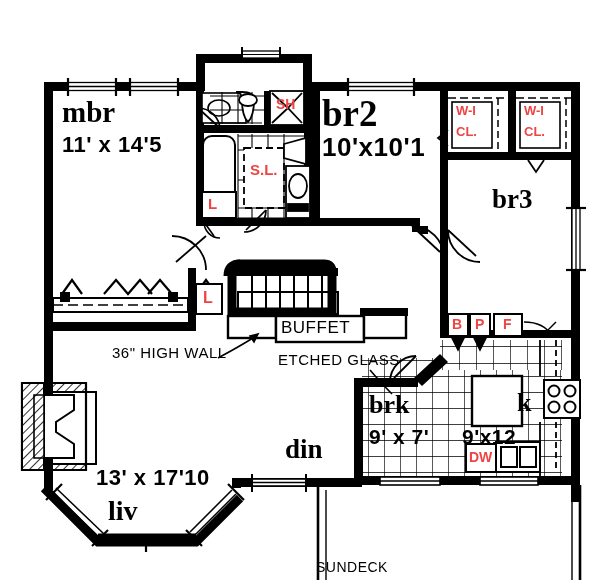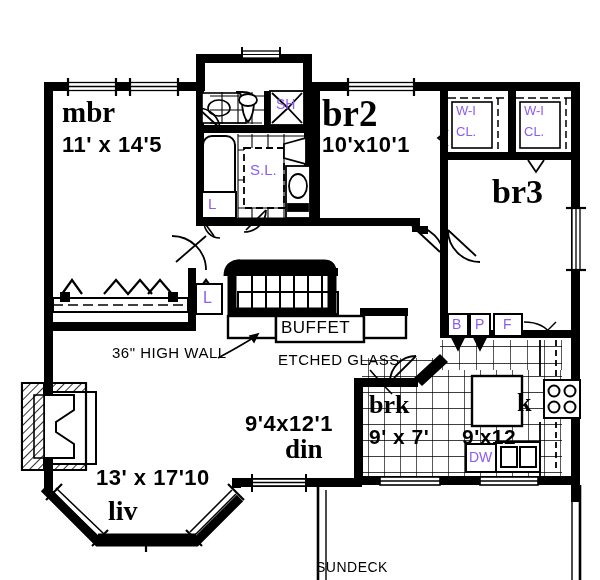--- a/index.html
+++ b/index.html
@@ -41,24 +41,25 @@
   .note {
     position: absolute;
     font-family: "Liberation Sans", sans-serif;
     color: #000;
     white-space: nowrap;
     letter-spacing: 0.5px;
   }
   .tiny {
     position: absolute;
     font-family: "Liberation Sans", sans-serif;
-    color: #8b5cf6;
+    color: #ef4444;
     white-space: nowrap;
     text-align: center;
     line-height: 1.0;
+    font-weight: bold;
   }
 </style>
 </head>
 <body>
 
 <div id="plan">
 
   <svg width="600" height="580" viewBox="0 0 600 580" shape-rendering="geometricPrecision">
 
     <defs>
@@ -405,23 +406,23 @@
 
       <rect x="44" y="440" width="9" height="10" fill="#000"></rect>
 
     </g>
   </svg>
 
   <div class="room-name" style="left:62px; top:56px; font-size:29px;">mbr</div>
   <div class="room-dim" style="left:62px; top:92px; font-size:22px;">11' x 14'5</div>
 
   <div class="room-name" style="left:322px; top:52px; font-size:37px;">br2</div>
-  <div class="room-dim" style="left:322px; top:92px; font-size:22px;">10'x10'1</div>
-
-  <div class="room-name" style="left:492px; top:133px; font-size:34px;">br3</div>
+  <div class="room-dim" style="left:322px; top:92px; font-size:26px;">10'x10'1</div>
+
+  <div class="room-name" style="left:492px; top:144px; font-size:27px;">br3</div>
 
   <div class="tiny" style="left:276px; top:57px; font-size:14px;">SH</div>
 
   <div class="tiny" style="left:250px; top:122px; font-size:15px;">S.L.</div>
 
   <div class="tiny" style="left:208px; top:156px; font-size:15px;">L</div>
 
   <div class="tiny" style="left:456px; top:64px; font-size:13px;">W-I</div>
   <div class="tiny" style="left:456px; top:85px; font-size:13px;">CL.</div>
 
@@ -441,21 +442,20 @@
   <div class="tiny" style="left:503px; top:277px; font-size:14px;">F</div>
 
   <div class="room-name" style="left:369px; top:350px; font-size:26px;">brk</div>
   <div class="room-dim" style="left:369px; top:385px; font-size:21px;">9' x 7'</div>
 
   <div class="room-name" style="left:517px; top:348px; font-size:26px;">k</div>
   <div class="room-dim" style="left:462px; top:385px; font-size:21px;">9'x12</div>
 
   <div class="tiny" style="left:469px; top:410px; font-size:14px;text-align:center;">DW</div>
 
-  <div class="room-dim" style="left:245px; top:371px; font-size:22px;">9'4x12'1</div>
   <div class="room-name" style="left:285px; top:394px; font-size:27px;">din</div>
 
   <div class="room-dim" style="left:96px; top:425px; font-size:22px;">13' x 17'10</div>
   <div class="room-name" style="left:108px; top:455px; font-size:28px;">liv</div>
 
   <div class="note" style="left:316px; top:519px; font-size:14px;">SUNDECK</div>
 
 </div>
 
 </body></html>

